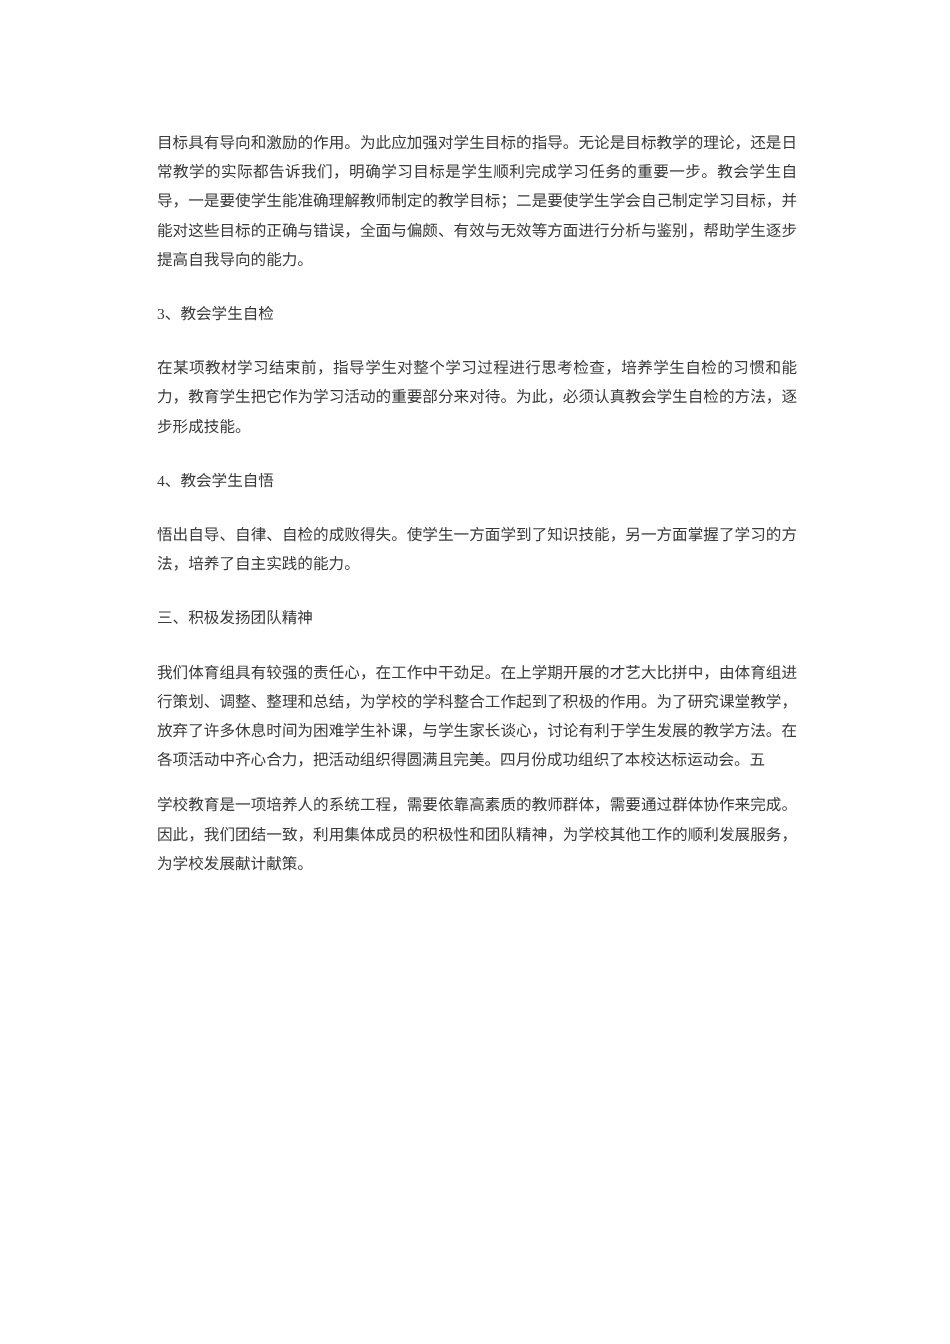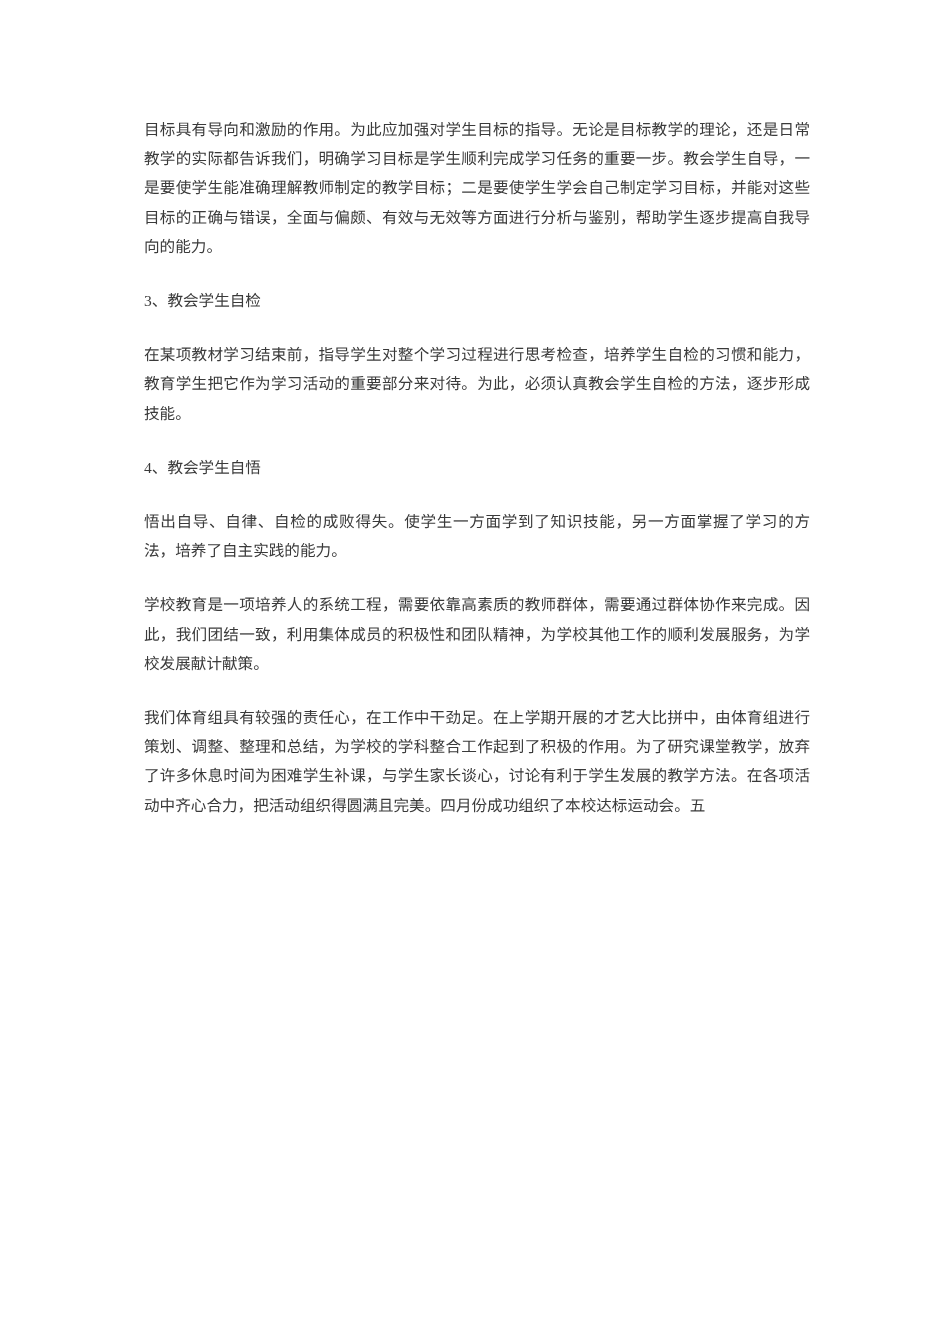--- a/index.html
+++ b/index.html
@@ -27,21 +27,21 @@
 
   
   .para,
   .heading {
     font-family: "Liberation Serif", "DejaVu Serif", serif;
     font-size: 15.6px;
     line-height: 29.2px;
     color: #3a3a3a;
     text-align: justify;
     text-justify: inter-ideograph;
-    margin: 3px;
+    margin: 16px;
     word-break: break-all;
     -webkit-font-smoothing: antialiased;
   }
 
   .para {
     margin-bottom: 25px;
   }
 
   .heading {
     margin-bottom: 25px;
@@ -70,19 +70,20 @@
 
     <p class="heading">3、教会学生自检</p>
 
     <p class="para">在某项教材学习结束前，指导学生对整个学习过程进行思考检查，培养学生自检的习惯和能力，教育学生把它作为学习活动的重要部分来对待。为此，必须认真教会学生自检的方法，逐步形成技能。</p>
 
     <p class="heading">4、教会学生自悟</p>
 
 
     <p class="para">悟出自导、自律、自检的成败得失。使学生一方面学到了知识技能，另一方面掌握了学习的方法，培养了自主实践的能力。</p>
 
+    <p class="heading">三、积极发扬团队精神</p>
+
+    <p class="para last">我们体育组具有较强的责任心，在工作中干劲足。在上学期开展的才艺大比拼中，由体育组进行策划、调整、整理和总结，为学校的学科整合工作起到了积极的作用。为了研究课堂教学，放弃了许多休息时间为困难学生补课，与学生家长谈心，讨论有利于学生发展的教学方法。在各项活动中齐心合力，把活动组织得圆满且完美。四月份成功组织了本校达标运动会。五</p>
 
     <p class="para">学校教育是一项培养人的系统工程，需要依靠高素质的教师群体，需要通过群体协作来完成。因此，我们团结一致，利用集体成员的积极性和团队精神，为学校其他工作的顺利发展服务，为学校发展献计献策。</p>
-
-    <p class="para last">我们体育组具有较强的责任心，在工作中干劲足。在上学期开展的才艺大比拼中，由体育组进行策划、调整、整理和总结，为学校的学科整合工作起到了积极的作用。为了研究课堂教学，放弃了许多休息时间为困难学生补课，与学生家长谈心，讨论有利于学生发展的教学方法。在各项活动中齐心合力，把活动组织得圆满且完美。四月份成功组织了本校达标运动会。五</p>
 
   </div>
 </div>
 
 </body></html>

